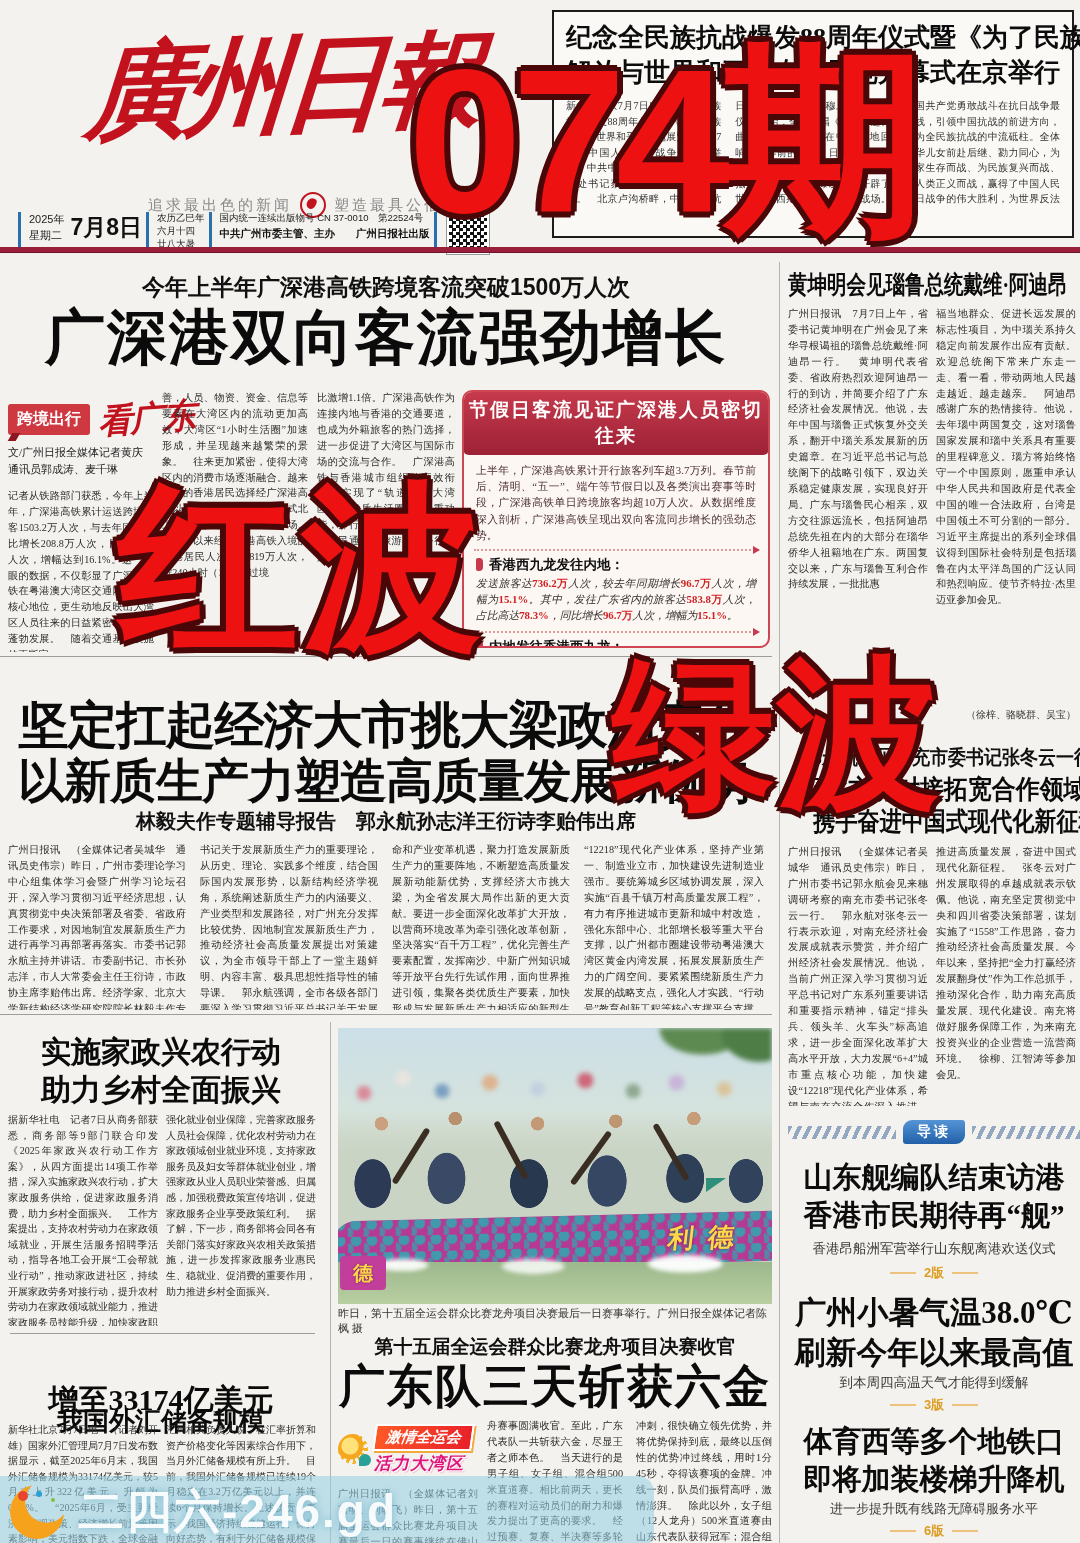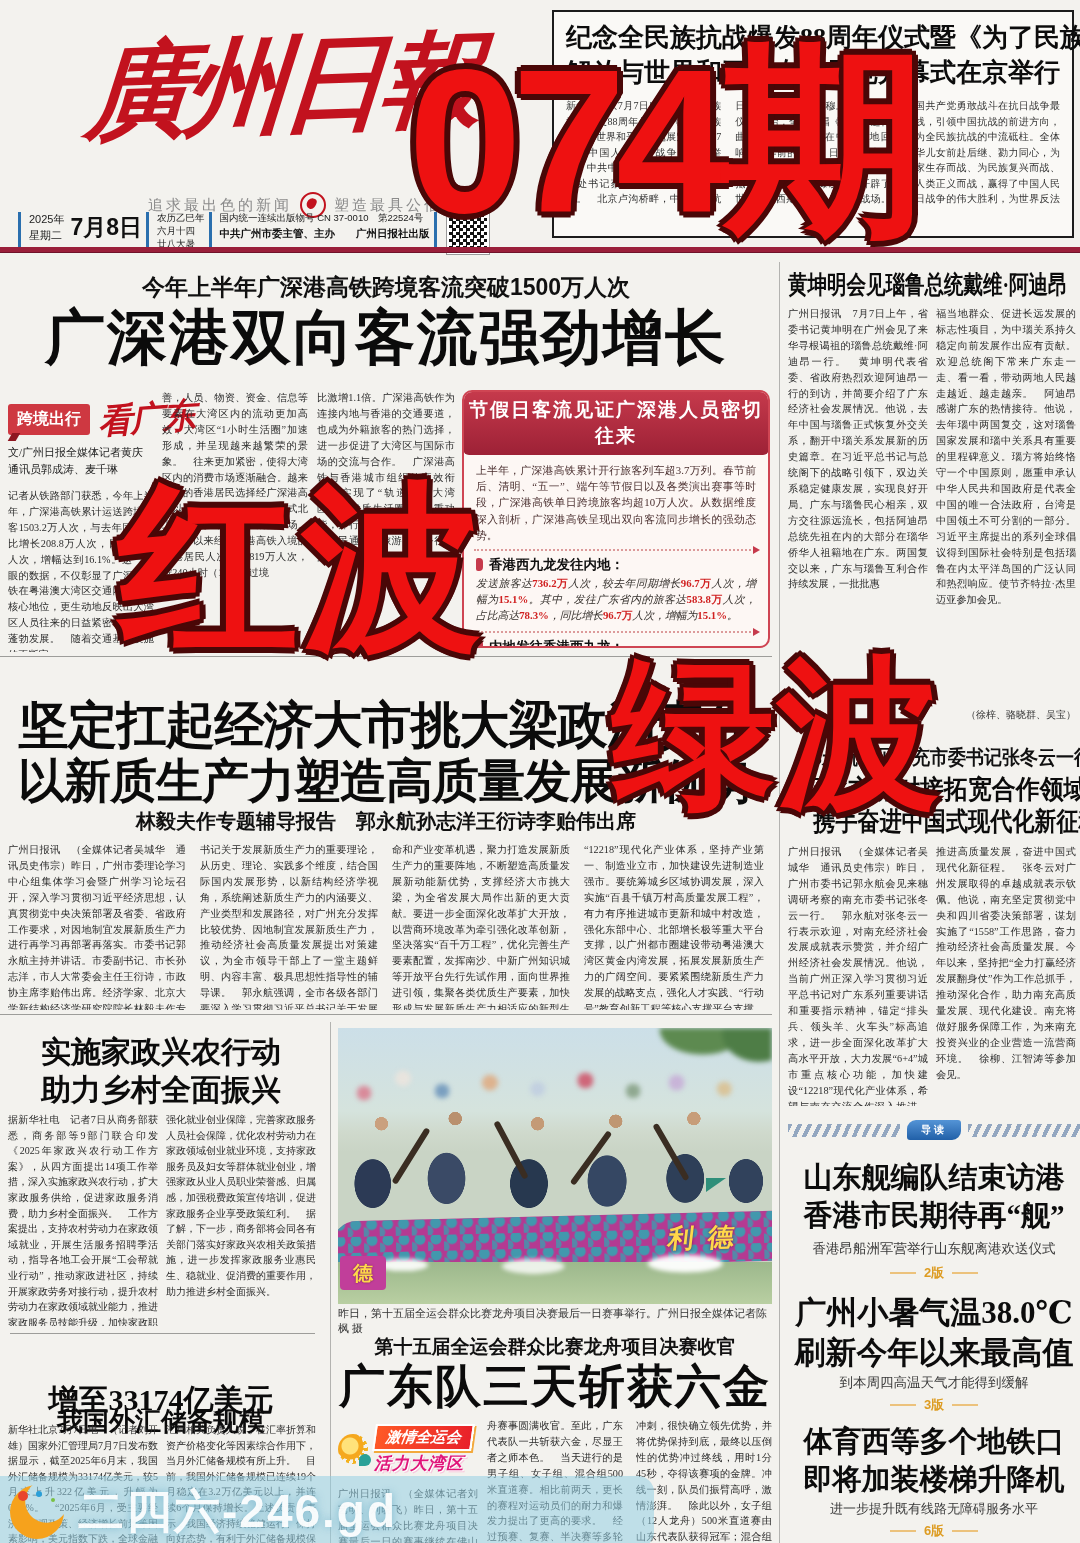--- a/index.html
+++ b/index.html
@@ -74,21 +74,21 @@
       color:#35302c;font-style:italic;}
   .num-red{color:#d02020;font-weight:900;font-style:normal;}
 
   
   .cond{display:inline-block;transform-origin:left center;}
   .cond-c{display:inline-block;transform-origin:center center;}
 
   
   .guide-row{display:flex;align-items:center;gap:7px;}
   .hatch{flex:1;height:13px;background:repeating-linear-gradient(115deg,#93a7c0 0 4px,transparent 4px 9px);}
-  .guide-badge{background:linear-gradient(#5494d6,#2160a8);color:#fff;font-size:10px;font-weight:700;
+  .guide-badge{background:linear-gradient(#5494d6,#2160a8);color:#fff;font-size:14px;font-weight:700;
       padding:3px 14px;border-radius:9px 3px 9px 3px;letter-spacing:3px;flex:none;
       font-family:"Liberation Sans","DejaVu Sans",sans-serif;}
   .teaser-h{font-size:29px;font-weight:900;color:#0c0c0c;text-align:center;white-space:nowrap;}
   .teaser-sub{font-size:13.5px;color:#3a3a3a;text-align:center;}
   .pagemark{display:flex;align-items:center;justify-content:center;gap:8px;color:#dd9c22;
       font-weight:700;font-size:13px;font-family:"Liberation Sans","DejaVu Sans",sans-serif;}
   .pagemark .dash{width:26px;height:2px;background:#ecc27c;}
 
   
   .photo{left:338px;top:1028px;width:434px;height:276px;overflow:hidden;

